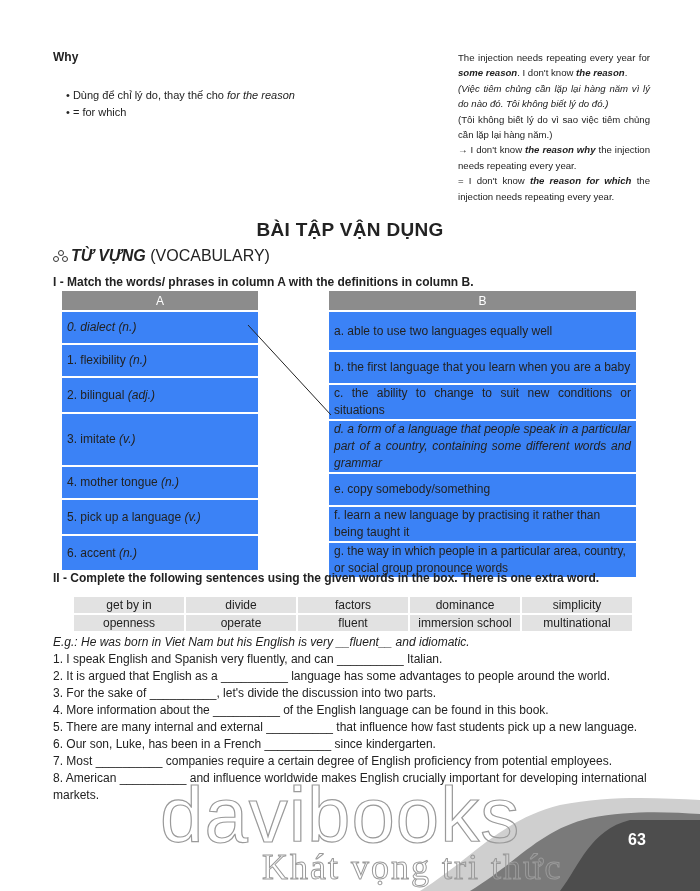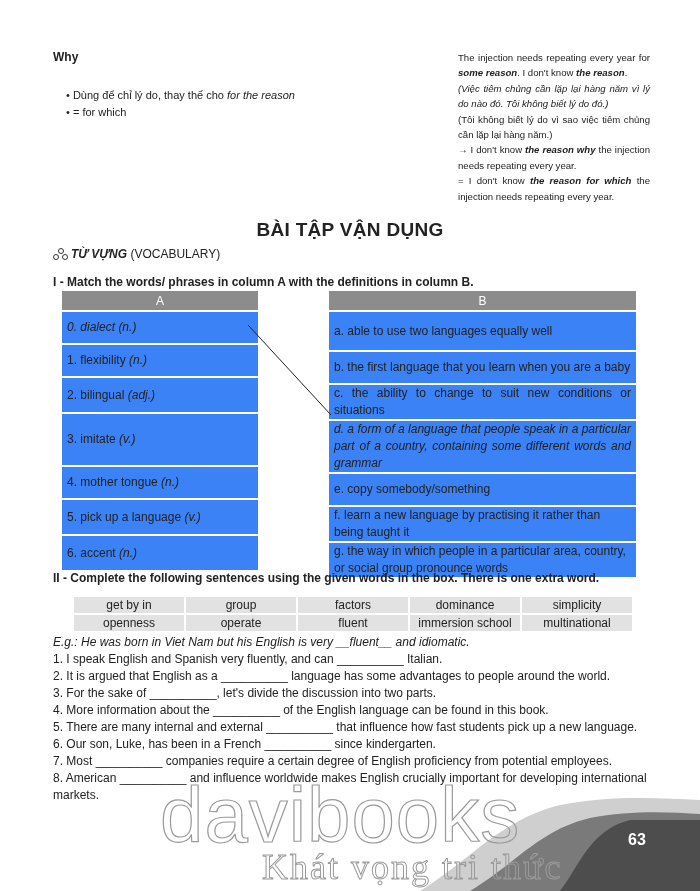--- a/index.html
+++ b/index.html
@@ -6,21 +6,21 @@
   body{width:700px;height:891px;background:#fff;position:relative;overflow:hidden;font-family:"Liberation Sans",sans-serif;color:#222;}
   .abs{position:absolute;}
   .why-title{left:53px;top:50px;font-size:12px;font-weight:bold;}
   .why-list{left:66px;top:67px;font-size:11px;line-height:17px;margin-top:20px;}
   .why-list div{white-space:nowrap;}
   .example-box{left:458px;top:50px;width:192px;font-size:9.6px;line-height:15.4px;color:#222;text-align:justify;}
   .example-box p{margin:0;}
   .it{font-style:italic;}
   .b{font-weight:bold;font-style:italic;}
   .section-title{left:0;width:700px;top:219px;text-align:center;font-size:19px;font-weight:bold;letter-spacing:0.3px;}
-  .vocab-head{left:53px;top:247px;font-size:12px;display:flex;align-items:center;gap:4px;}
+  .vocab-head{left:53px;top:247px;font-size:16px;display:flex;align-items:center;gap:4px;}
   .dots{position:relative;width:14px;height:12px;}
   .dots span{position:absolute;width:4px;height:4px;border:1px solid #333;border-radius:50%;}
   .task1{left:53px;top:275px;font-size:12px;font-weight:bold;}
   table.match{border-collapse:separate;border-spacing:0 2px;font-size:12px;}
   table.match th{background:#8c8c8c;color:#fff;font-weight:normal;height:17px;text-align:center;font-size:12px;}
   table.match td{background:#3b82f6;padding:0 5px;vertical-align:middle;line-height:17px;}
   .colA{left:62px;top:289px;width:196px;}
   .colA table{width:196px;}
   .colB{left:329px;top:289px;width:307px;}
   .colB table{width:307px;}
@@ -133,21 +133,21 @@
   <line x1="248" y1="325" x2="331" y2="415" stroke="#222" stroke-width="1"></line>
 </svg>
 
 <div class="abs task2">II - Complete the following sentences using the given words in the box. There is one extra word.</div>
 
 <div class="abs wordbox">
   <table>
     <tbody>
         <tr>
       <td style="width:110px">get by in</td>
-      <td style="width:110px">group</td>
+      <td style="width:110px">divide</td>
       <td style="width:110px">factors</td>
       <td style="width:110px">dominance</td>
       <td style="width:110px">simplicity</td>
     </tr>
     <tr>
       <td>openness</td>
       <td>operate</td>
       <td>fluent</td>
       <td>immersion school</td>
       <td>multinational</td>

